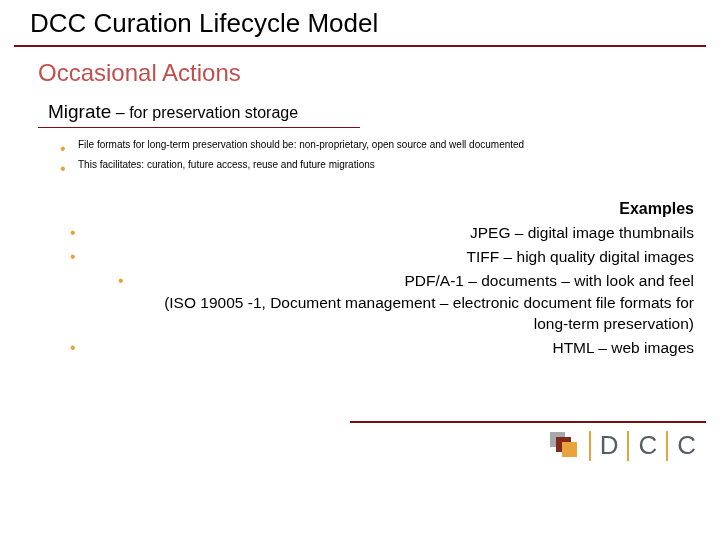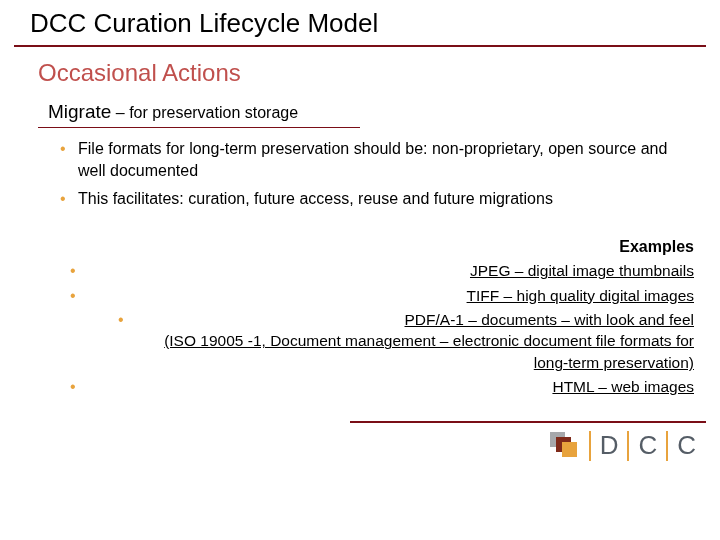--- a/index.html
+++ b/index.html
@@ -45,37 +45,36 @@
     height: 1px;
     background: #7a0e17;
     margin: 2px 360px 0 38px;
   }
   .body-list {
     list-style: none;
     padding: 10px 26px 0 78px;
   }
   .body-list li {
     position: relative;
-    font-size: 16px;
+    font-size: 10px;
     line-height: 1.38;
     margin-bottom: 6px;
   }
   .body-list li::before {
     content: "•";
     position: absolute;
     left: -18px;
     color: #e8a33d;
     font-size: 16px;
   }
   .examples-wrap { padding: 22px 26px 0 40px; text-align: right; }
   .examples-title { font-size: 16px; font-weight: 700; margin-bottom: 4px; }
   .examples-list {
     list-style: none;
     padding-left: 48px;
-    text-decoration: underline;
   }
   .examples-list li {
     position: relative;
     font-size: 15.5px;
     line-height: 1.38;
     margin-bottom: 3px;
   }
   .examples-list li::before {
     content: "•";
     position: absolute;

